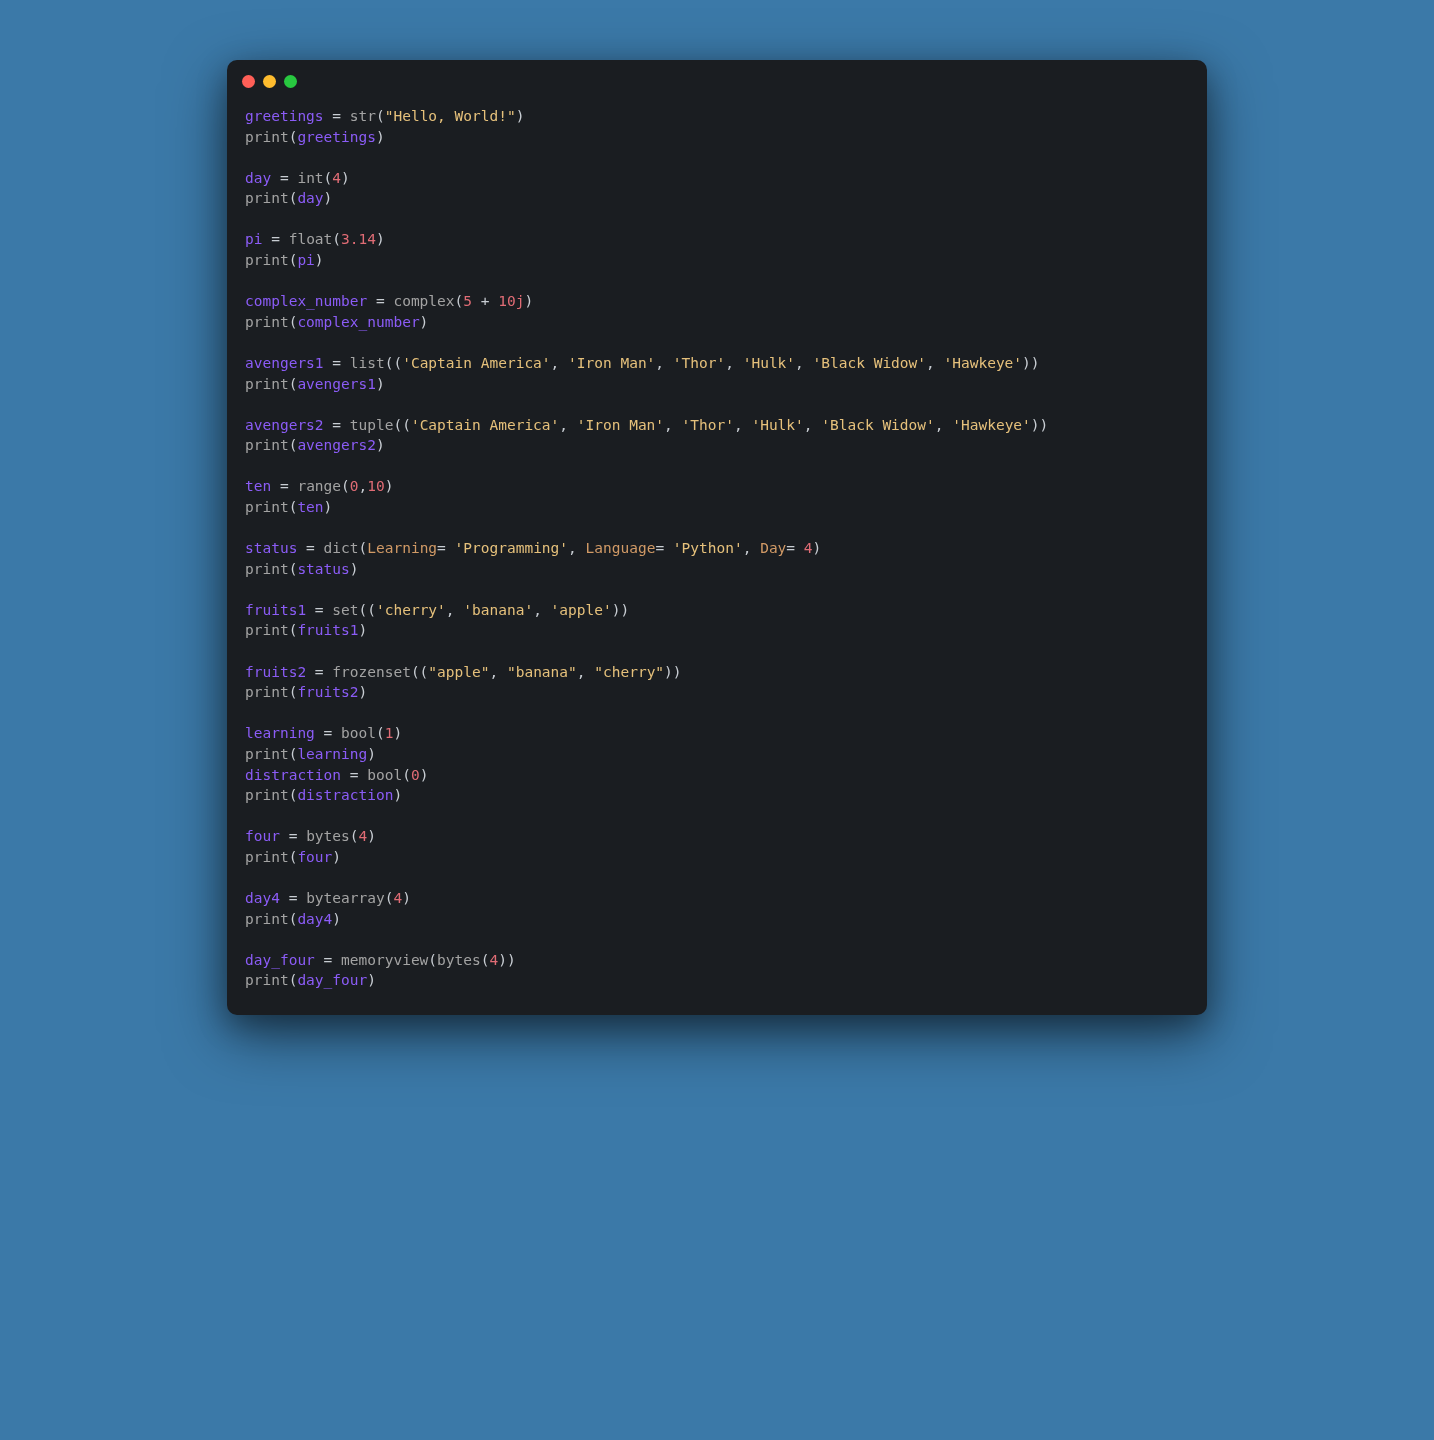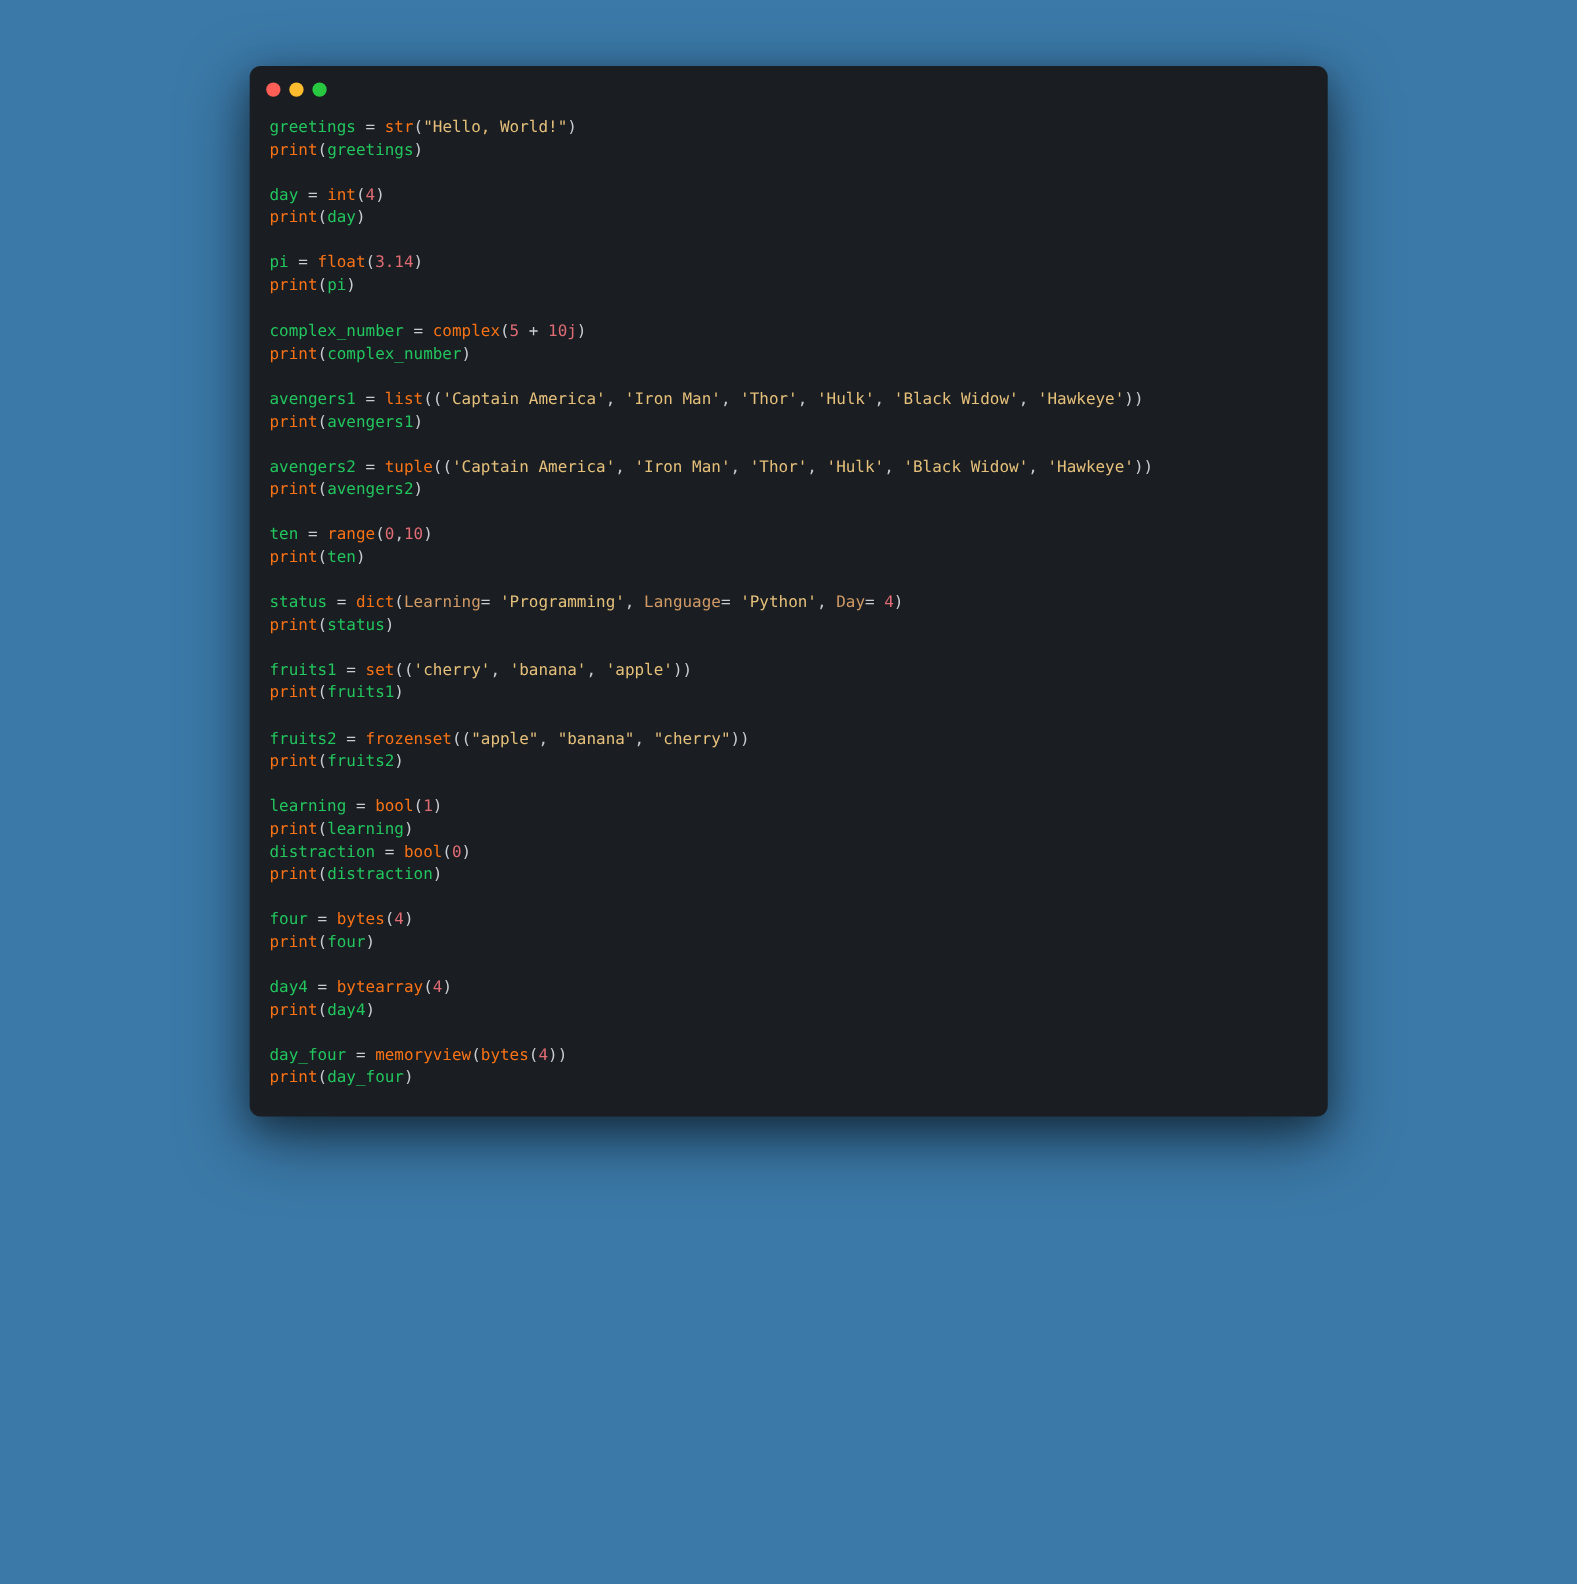--- a/index.html
+++ b/index.html
@@ -33,22 +33,22 @@
     .dot-red { background: #ff5f57; }
     .dot-yellow { background: #febc2e; }
     .dot-green { background: #28c840; }
     .code-area {
       padding: 10px 18px 24px 18px;
       font-size: 14.5px;
       line-height: 1.42;
       white-space: pre;
       color: #c8cdd3;
     }
-    .fn { color: #f97316; }
-    .var { color: #22c55e; }
+    .fn { color: #a3a3a3; }
+    .var { color: #8b5cf6; }
     .pun { color: #c8cdd3; }
     .str { color: #e5c07b; }
     .num { color: #e06c75; }
     .arg { color: #d19a66; }
   </style>
 </head>
 <body>
 
 <div class="window">
   <div class="titlebar">

